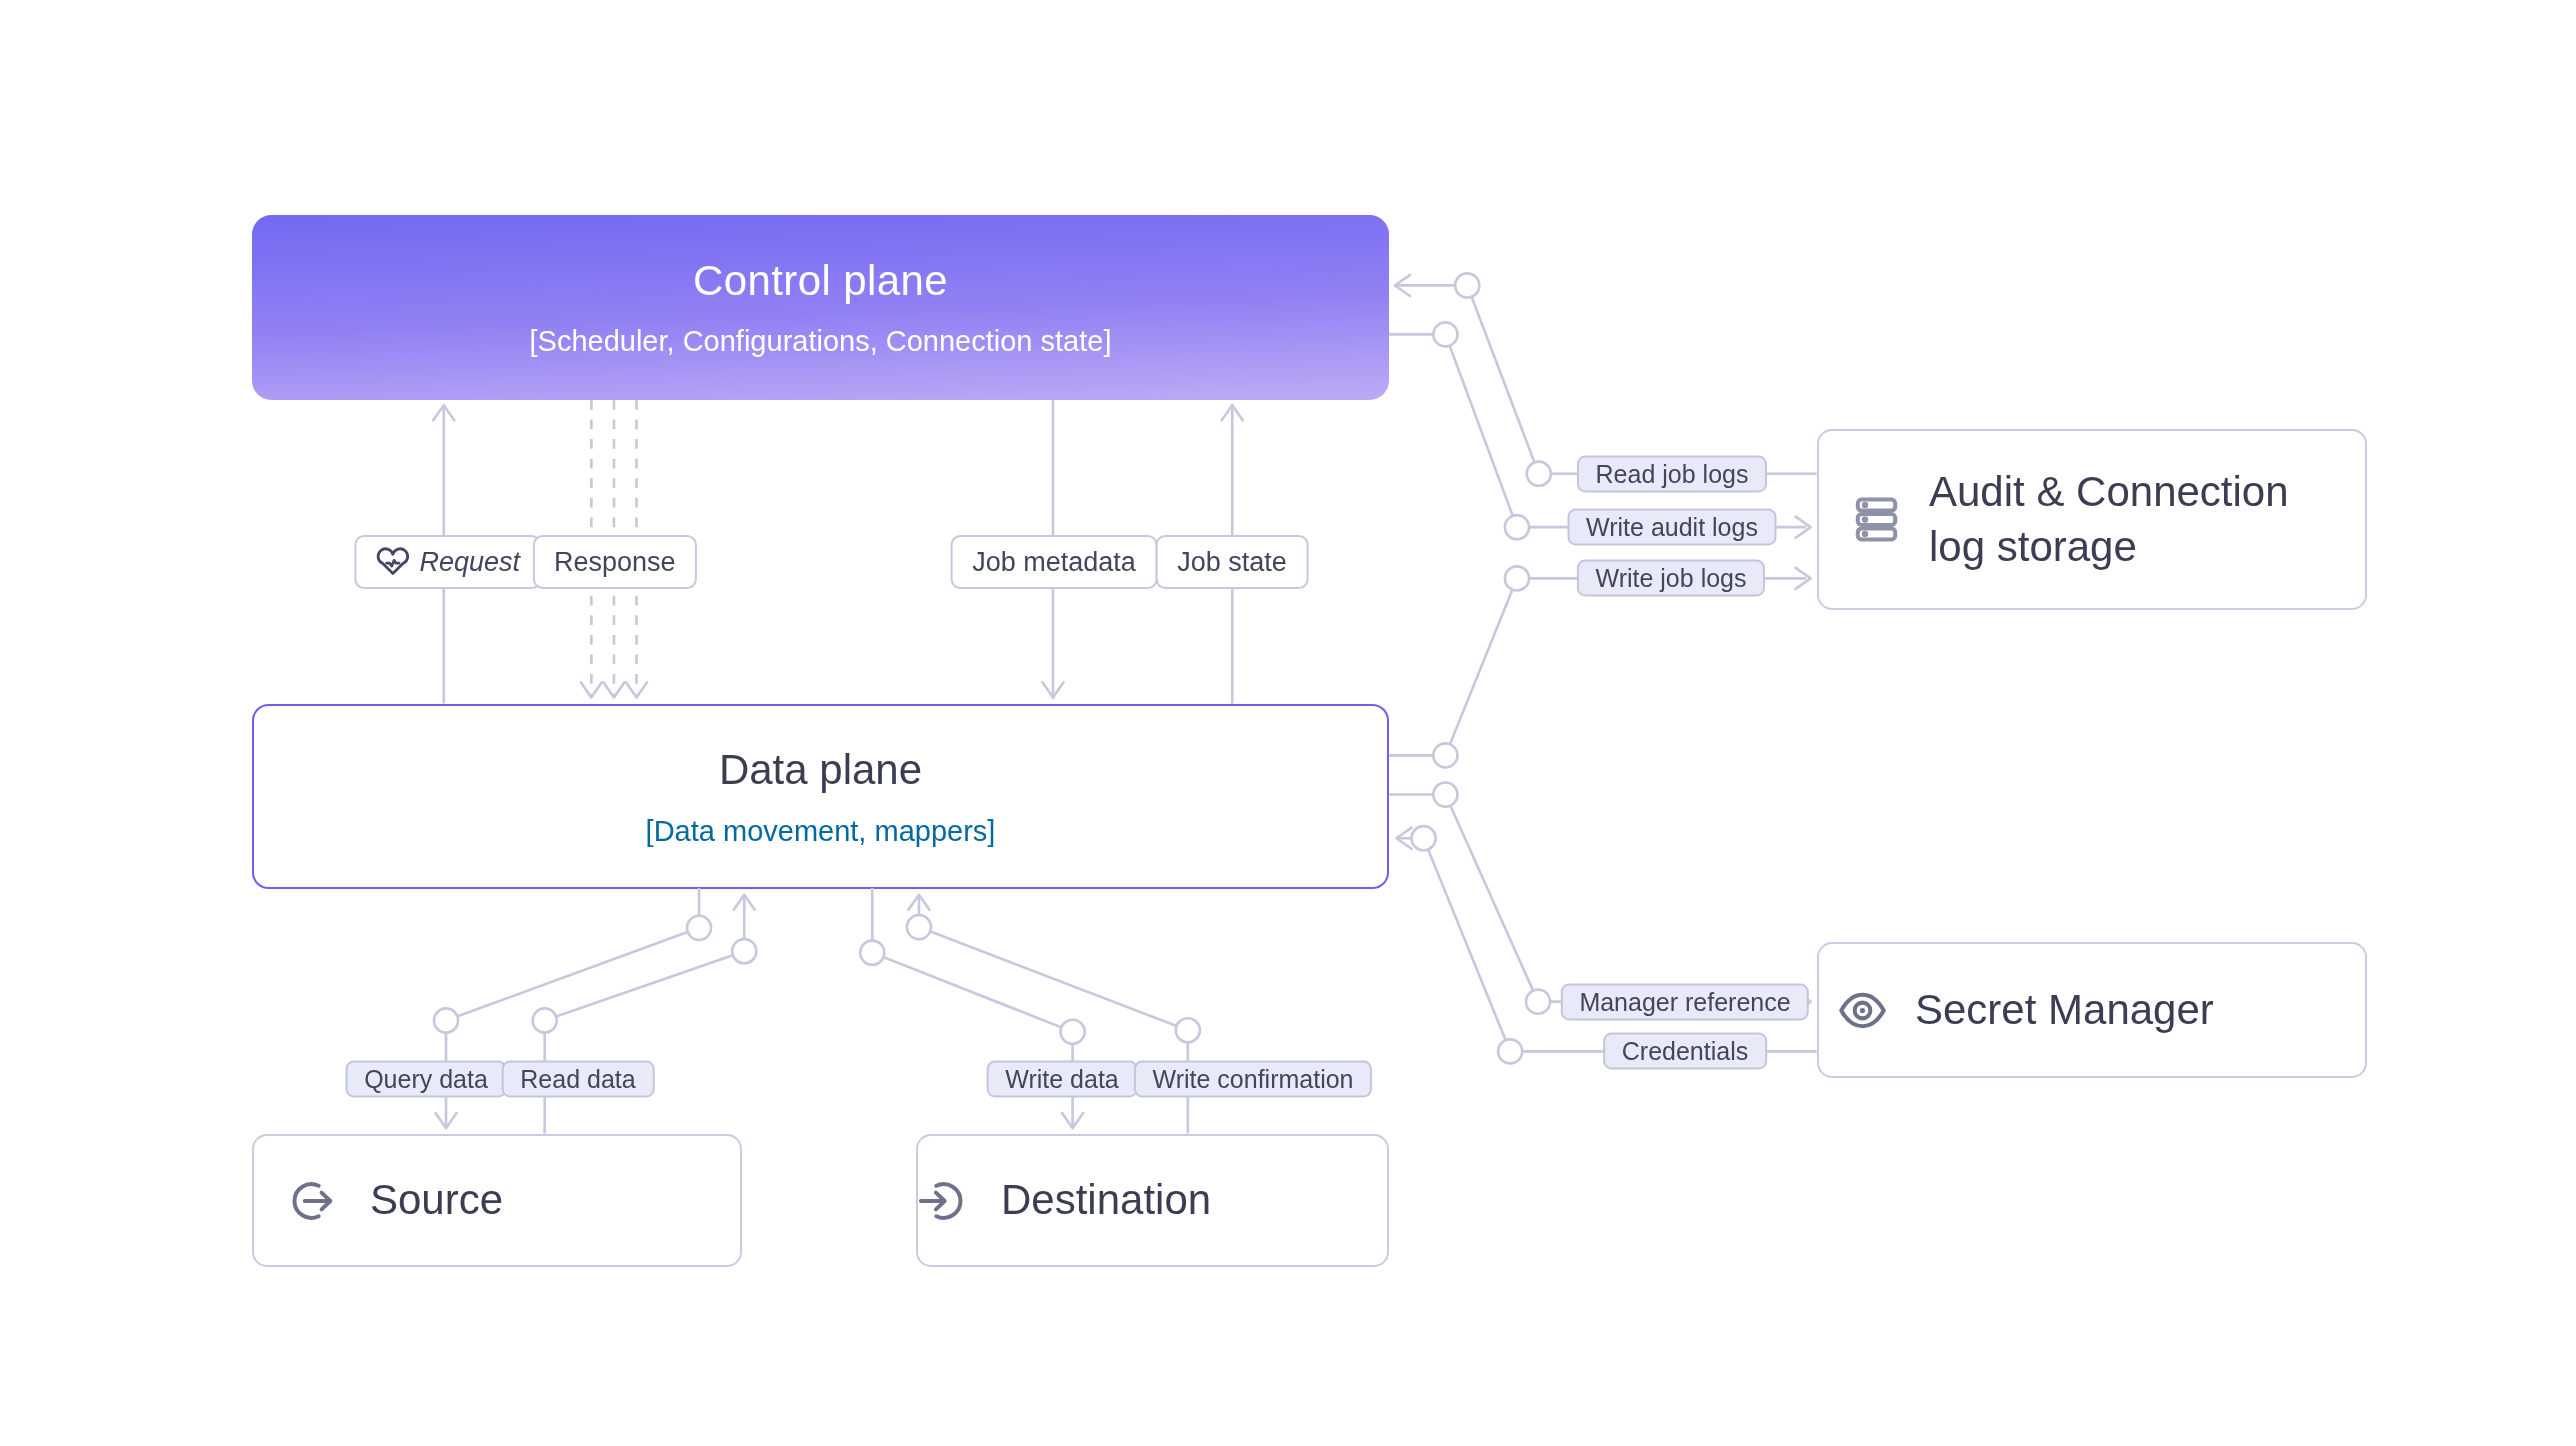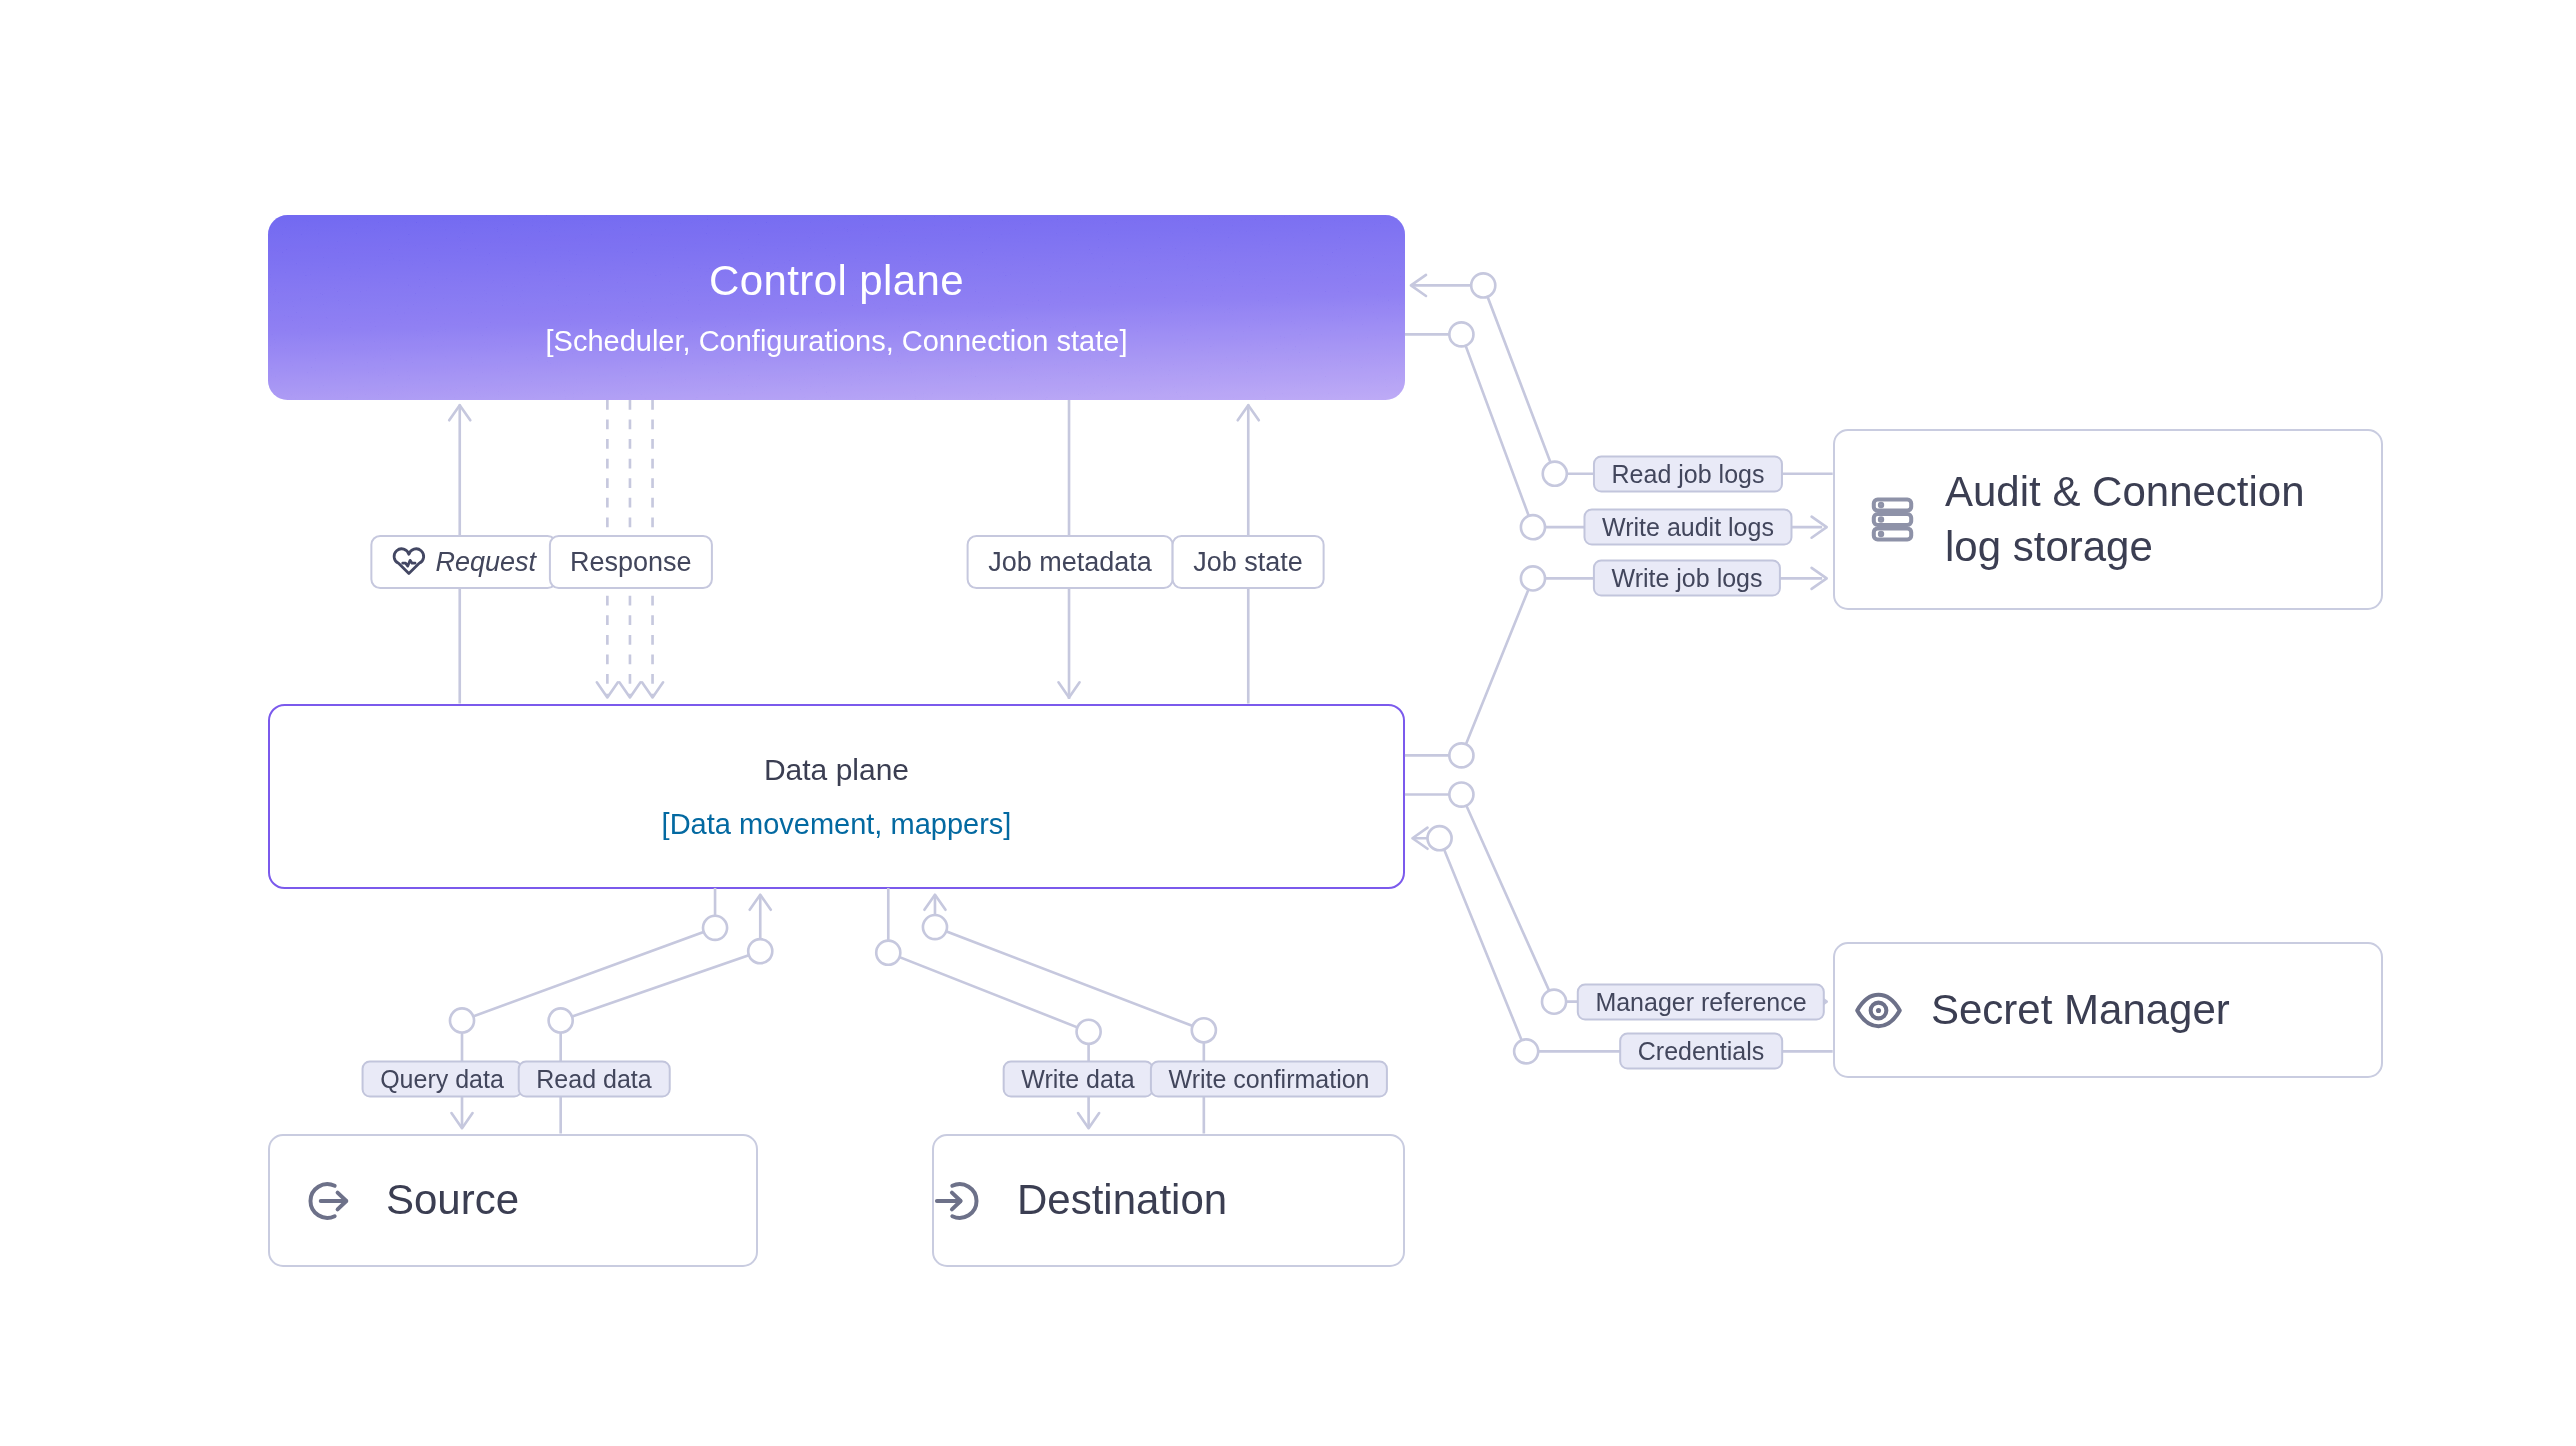--- a/index.html
+++ b/index.html
@@ -1,21 +1,21 @@
 <!DOCTYPE html>
 <html style="font-size:12px"><head>
 <meta charset="utf-8">
 <style>
   html,body{margin:0;padding:0;background:#ffffff;}
   body{
     width:2576px;height:1446px;position:relative;overflow:hidden;
     font-family:"Liberation Sans", sans-serif;
     -webkit-font-smoothing:antialiased;
   }
-  .stage{position:absolute;inset:0;margin-left:16px;}
+  .stage{position:absolute;inset:0;}
 
   
   svg.wires{position:absolute;left:0;top:0;width:2576px;height:1446px;z-index:2;}
 
   
   .node{position:absolute;box-sizing:border-box;z-index:1;}
   .node.outlined{
     background:#ffffff;border:2.3px solid #c9cce0;border-radius:15px;
   }
   .control-plane{
@@ -26,21 +26,21 @@
   }
   .control-plane .noise{position:absolute;inset:0;width:100%;height:100%;opacity:.38;mix-blend-mode:soft-light;}
   .cp-title{position:relative;color:#ffffff;font-size:42px;font-weight:500;letter-spacing:0.4px;z-index:1;}
   .cp-subtitle{position:relative;color:#ffffff;font-size:29px;font-weight:400;z-index:1;}
 
   .data-plane{
     left:252px;top:704px;width:1137px;height:185px;
     background:#ffffff;border:2.3px solid #7b5aec;border-radius:16.6px;
     display:flex;flex-direction:column;align-items:center;justify-content:center;gap:21px;
   }
-  .dp-title{color:#3b3e52;font-size:30px;font-weight:500;}
+  .dp-title{color:#3b3e52;font-size:42px;font-weight:500;}
   .dp-subtitle{color:#0369a1;font-size:29px;font-weight:400;}
 
   .leaf{display:flex;align-items:center;}
   .source-box{left:252px;top:1134px;width:490px;height:133px;padding-left:33px;gap:33px;}
   .destination-box{left:916px;top:1134px;width:473px;height:133px;gap:33px;}
   .audit-box{left:1817px;top:429px;width:550px;height:181px;padding-left:32px;gap:27px;align-items:center;}
   .secret-box{left:1817px;top:942px;width:550px;height:136px;padding-left:18px;gap:27px;}
   .leaf .title{color:#3b3e52;font-size:42px;font-weight:500;line-height:1.3;}
   .audit-box .title{max-width:422px;}
   .leaf .nicon{flex:0 0 auto;display:flex;align-items:center;justify-content:center;}

